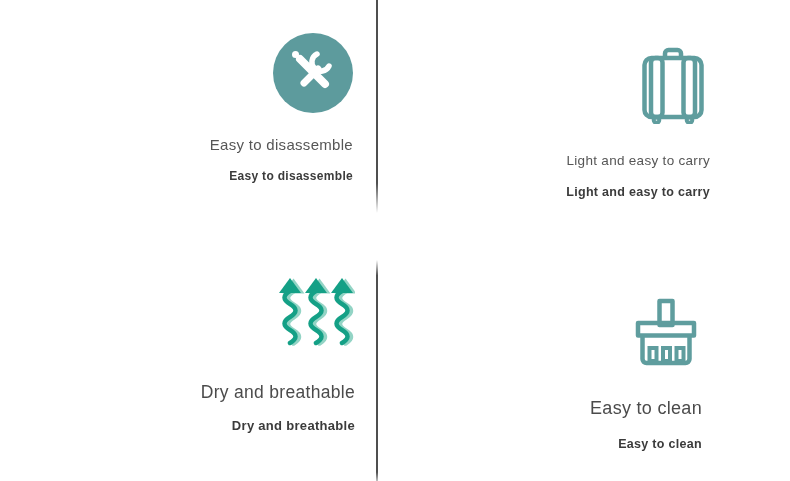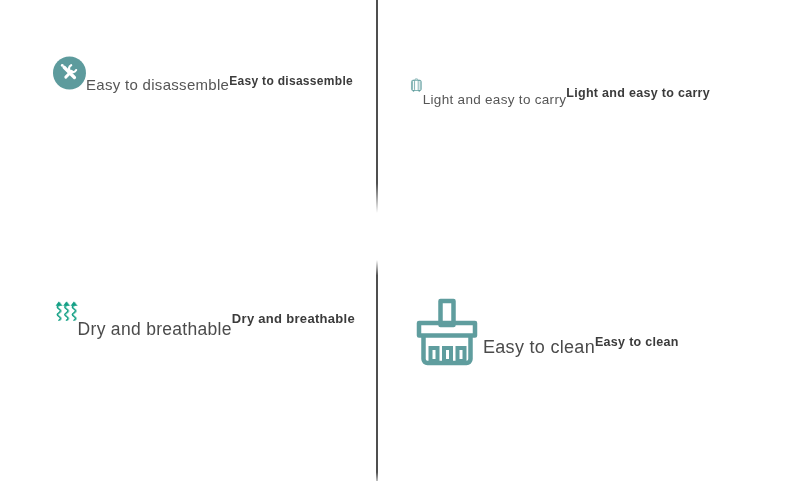--- a/index.html
+++ b/index.html
@@ -27,26 +27,27 @@
   .divider-bottom {
     top: 260px;
     height: 221px;
     background: linear-gradient(to bottom, transparent 0%, var(--divider, #4f4f4f) 7%, var(--divider, #4f4f4f) 96%, rgba(79,79,79,0.35) 100%);
   }
 
   .cell {
     position: absolute;
     width: 300px;
     display: flex;
-    align-items: center;
+    flex-direction: column;
+    align-items: flex-end;
   }
   .cell-tl { left: 53px;  top: 33px;  }
   .cell-tr { left: 410px; top: 46px;  }
   .cell-bl { left: 55px;  top: 276px; }
-  .cell-br { left: 411px; top: 296px; }
+  .cell-br { left: 402px; top: 296px; }
 
   .title {
     color: var(--title-text, #565656);
     letter-spacing: 0.3px;
     white-space: nowrap;
     line-height: 1.15;
   }
   .subtitle {
     color: var(--subtitle-text, #3b3b3b);
     font-weight: bold;

